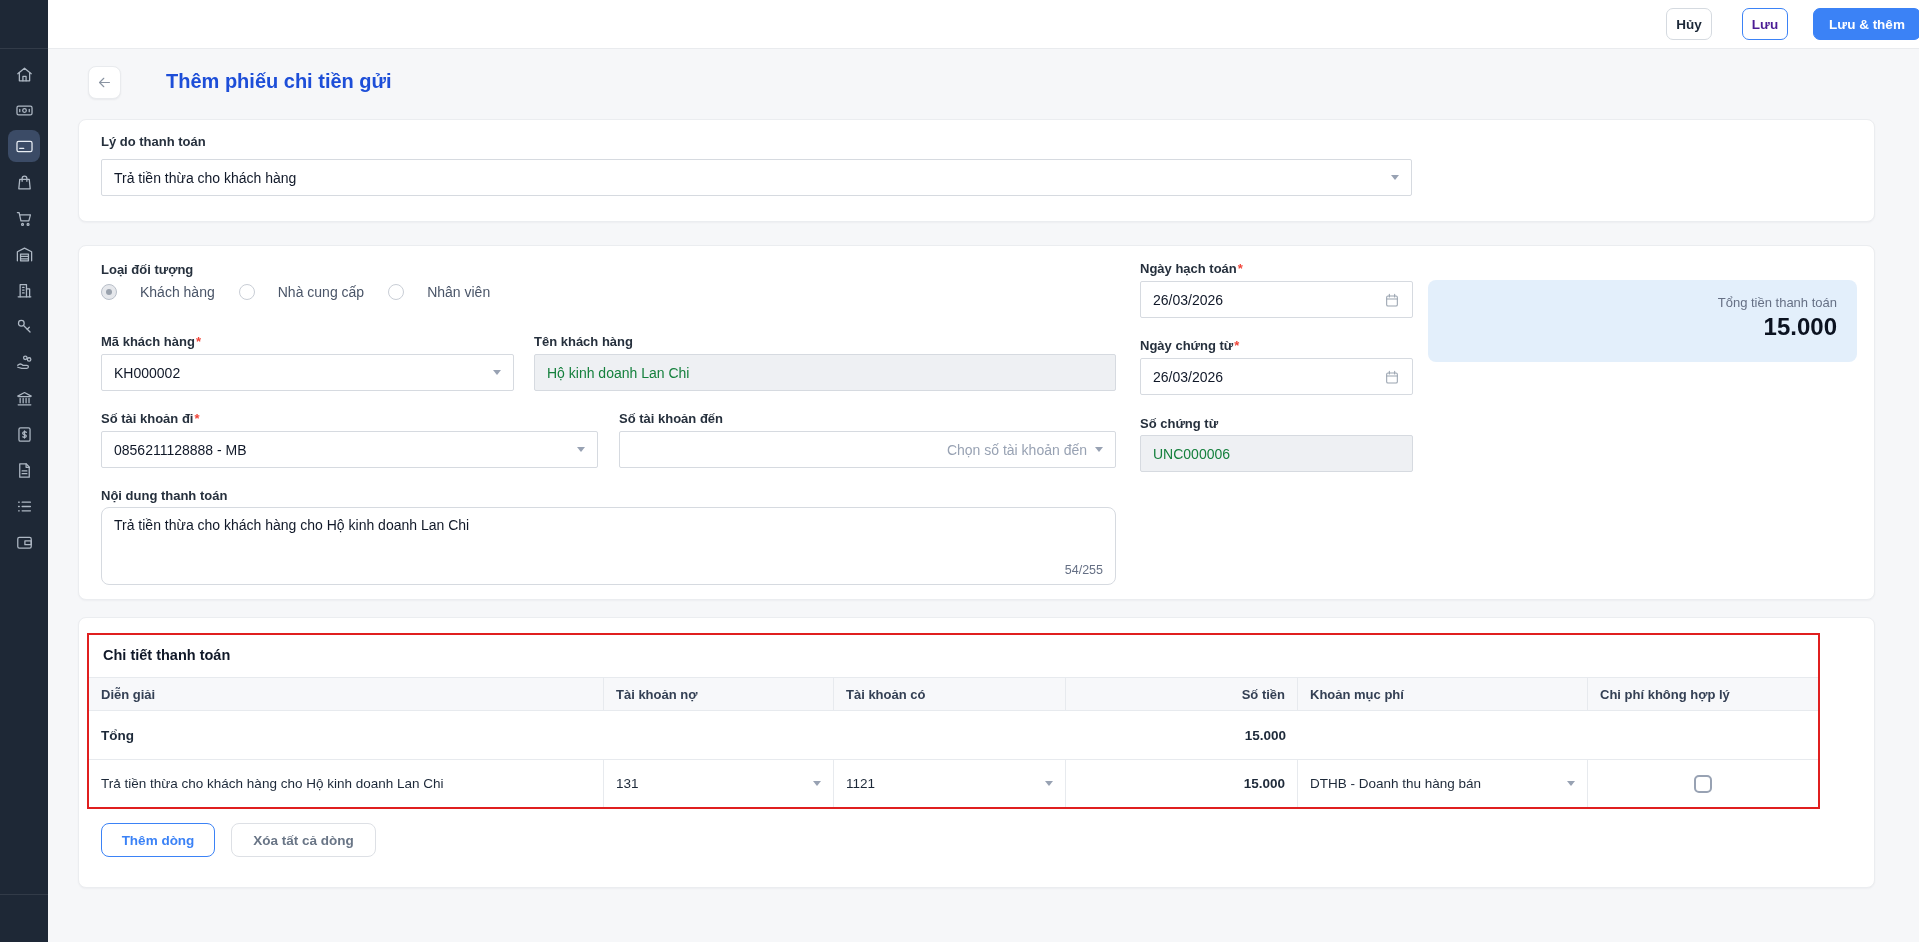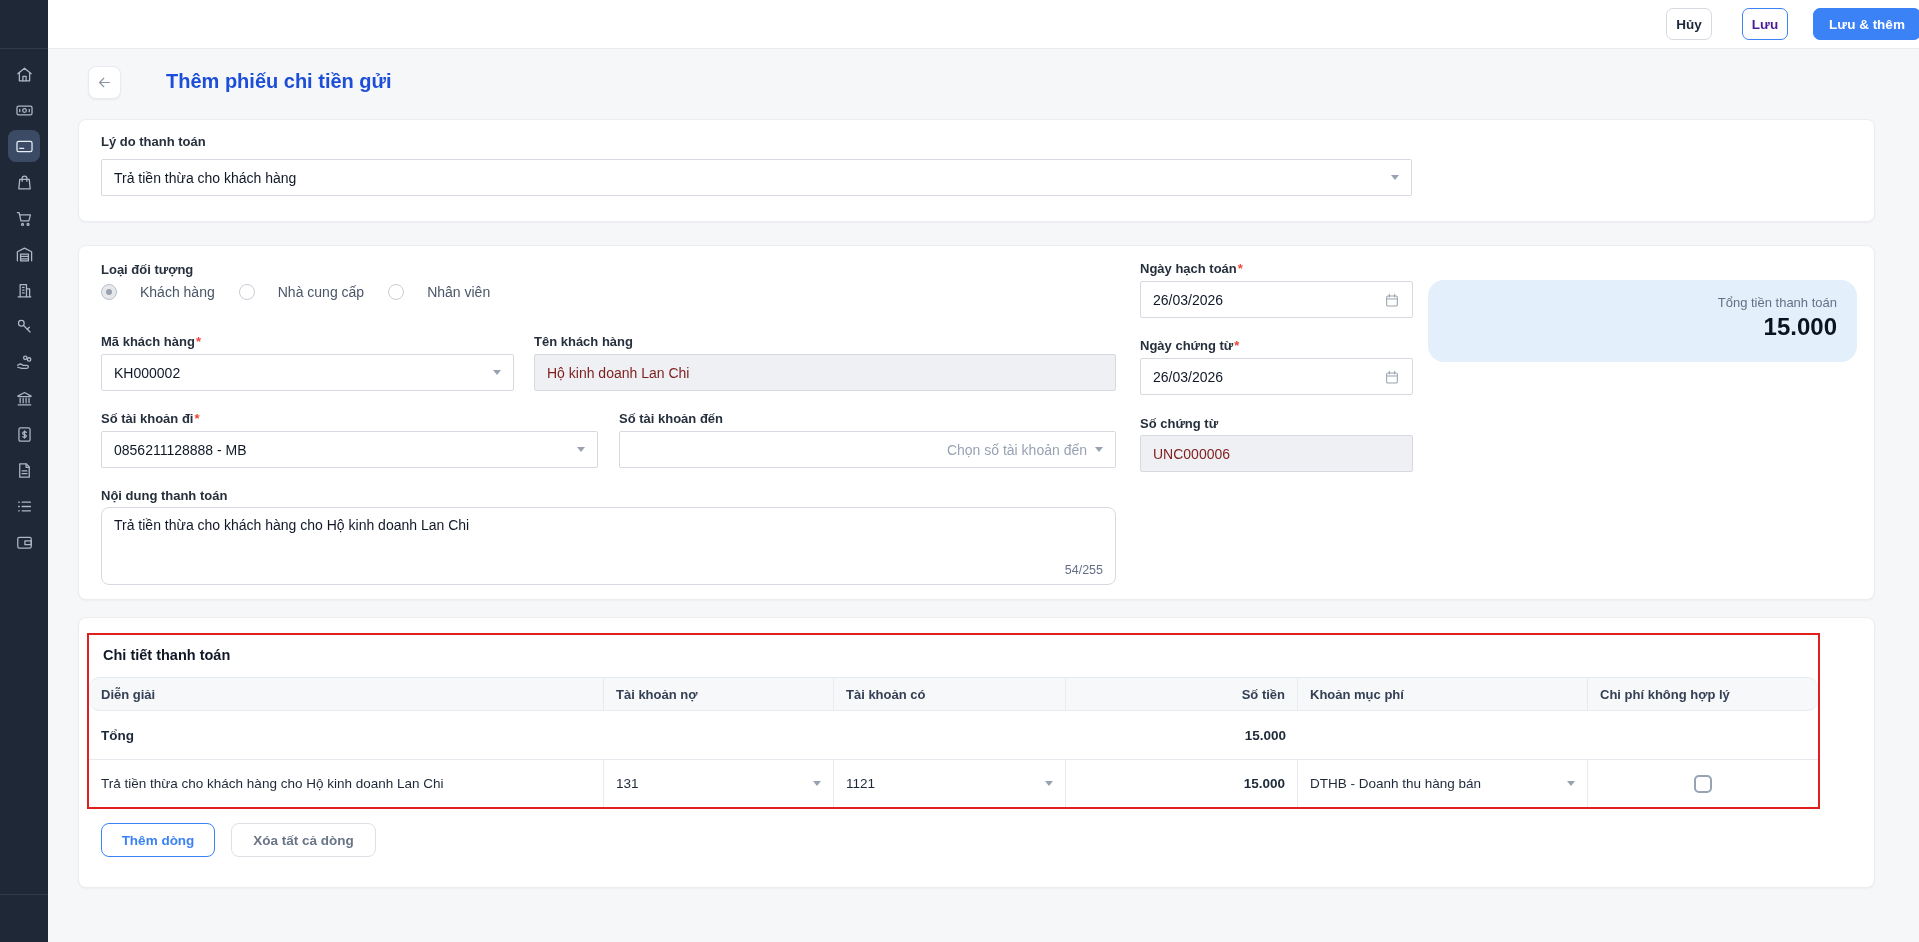--- a/index.html
+++ b/index.html
@@ -32,45 +32,45 @@
   .card { position:absolute; background:#fff; border:1px solid #ebedf0; border-radius:8px; box-shadow:0 1px 2px rgba(16,24,40,.04); }
   .card1 { left:78px; top:119px; width:1797px; height:103px; }
   .card2 { left:78px; top:245px; width:1797px; height:355px; }
   .card3 { left:78px; top:617px; width:1797px; height:271px; }
 
   .lbl { position:absolute; font-size:13px; font-weight:700; color:#26303d; white-space:nowrap; }
   .req { color:#f04438; margin-left:1px; }
   .field { position:absolute; height:37px; border:1px solid #d6dae0; border-radius:2px; background:#fff; display:flex; align-items:center; padding:0 12px; font-size:14px; color:#101828; cursor:pointer; }
   .field .txt { flex:1; white-space:nowrap; overflow:hidden; text-overflow:ellipsis; }
   .field .placeholder { color:#98a2b3;text-align:right; }
-  .field.disabled { background:#eef0f3; cursor:default; color:#7f1d1d; }
+  .field.disabled { background:#eef0f3; cursor:default; color:#15803d; }
   .caret { width:0; height:0; border-left:4px solid transparent; border-right:4px solid transparent; border-top:5px solid #98a2b3; margin-left:8px; flex:none; }
 
   
   .radio-row { position:absolute; left:22px; top:38px; display:flex; align-items:center; gap:24px; }
   .radio-opt { display:flex; align-items:center; gap:23px; cursor:pointer; }
   .radio-circle { width:16px; height:16px; border-radius:50%; border:1.5px solid #c9ced6; background:#fff; flex:none; position:relative; }
   .radio-opt.selected .radio-circle { background:#e6e8ec; border-color:#b9bfc9; }
   .radio-opt.selected .radio-circle::after { content:""; position:absolute; left:3.5px; top:3.5px; width:6px; height:6px; border-radius:50%; background:#9aa2ad; }
   .radio-label { font-size:14px; color:#4a5568; white-space:nowrap; }
 
   
   .textarea { position:absolute; border:1px solid #d6dae0; border-radius:8px; background:#fff; font-size:14px; color:#101828; padding:9px 12px; }
   .counter { position:absolute; right:12px; bottom:7px; font-size:12.5px; color:#667085; }
 
   
-  .summary { position:absolute; left:1349px; top:34px; width:429px; height:82px; background:#e3effb; border-radius:16px; padding:15px 20px; text-align:right; }
+  .summary { position:absolute; left:1349px; top:34px; width:429px; height:82px; background:#e3effb; border-radius:8px; padding:15px 20px; text-align:right; }
   .summary .s-label { font-size:13px; color:#667085; }
   .summary .s-value { font-size:24px; font-weight:700; color:#0b1220; margin-top:3px; }
 
   
   .red-rect { position:absolute; left:8px; top:15px; width:1733px; height:176px; border:2px solid #e01f1f; }
   .tbl-title { position:absolute; left:14px; top:12px; font-size:14.5px; font-weight:700; color:#101828; }
   .grid { display:grid; grid-template-columns:515px 230px 232px 232px 290px 230px; position:absolute; left:0; width:1729px; }
-  .grid-head { top:42px; height:34px; background:#f7f8fa; border-top:1px solid #e7eaee; border-bottom:1px solid #e7eaee;border-radius:11px; }
+  .grid-head { top:42px; height:34px; background:#f7f8fa; border-top:1px solid #e7eaee; border-bottom:1px solid #e7eaee; }
   .grid-head .cell { font-size:13px; font-weight:700; color:#344054; }
   .grid-total { top:77px; height:48px; border-bottom:1px solid #e7eaee; }
   .grid-row { top:125px; height:47px; }
   .cell { display:flex; align-items:center; padding:0 12px; font-size:13.5px; color:#1d2939; overflow:hidden; white-space:nowrap; }
   .grid-head .cell, .grid-row .cell { border-right:1px solid #e7eaee; }
   .grid-head .cell:last-child, .grid-row .cell:last-child { border-right:none; }
   .cell.num { justify-content:flex-end; }
   .cell.center { justify-content:center; }
   .cell.bold { font-weight:700; }
   .cell-select { display:flex; align-items:center; width:100%; cursor:pointer; }

